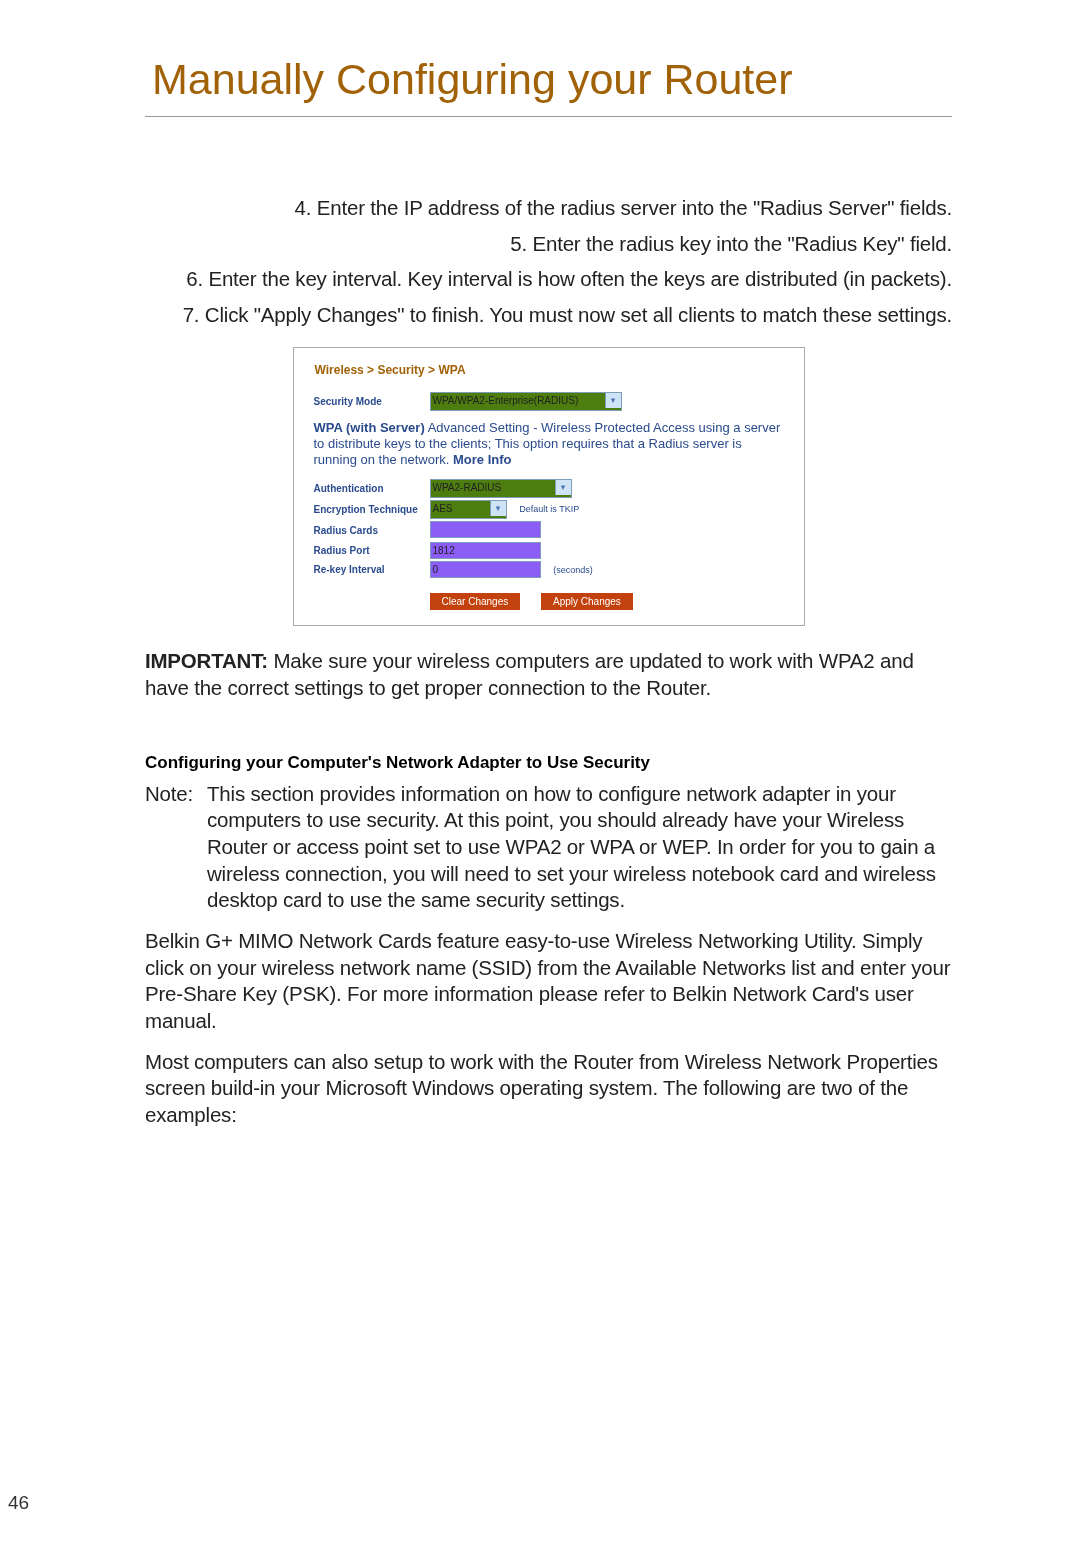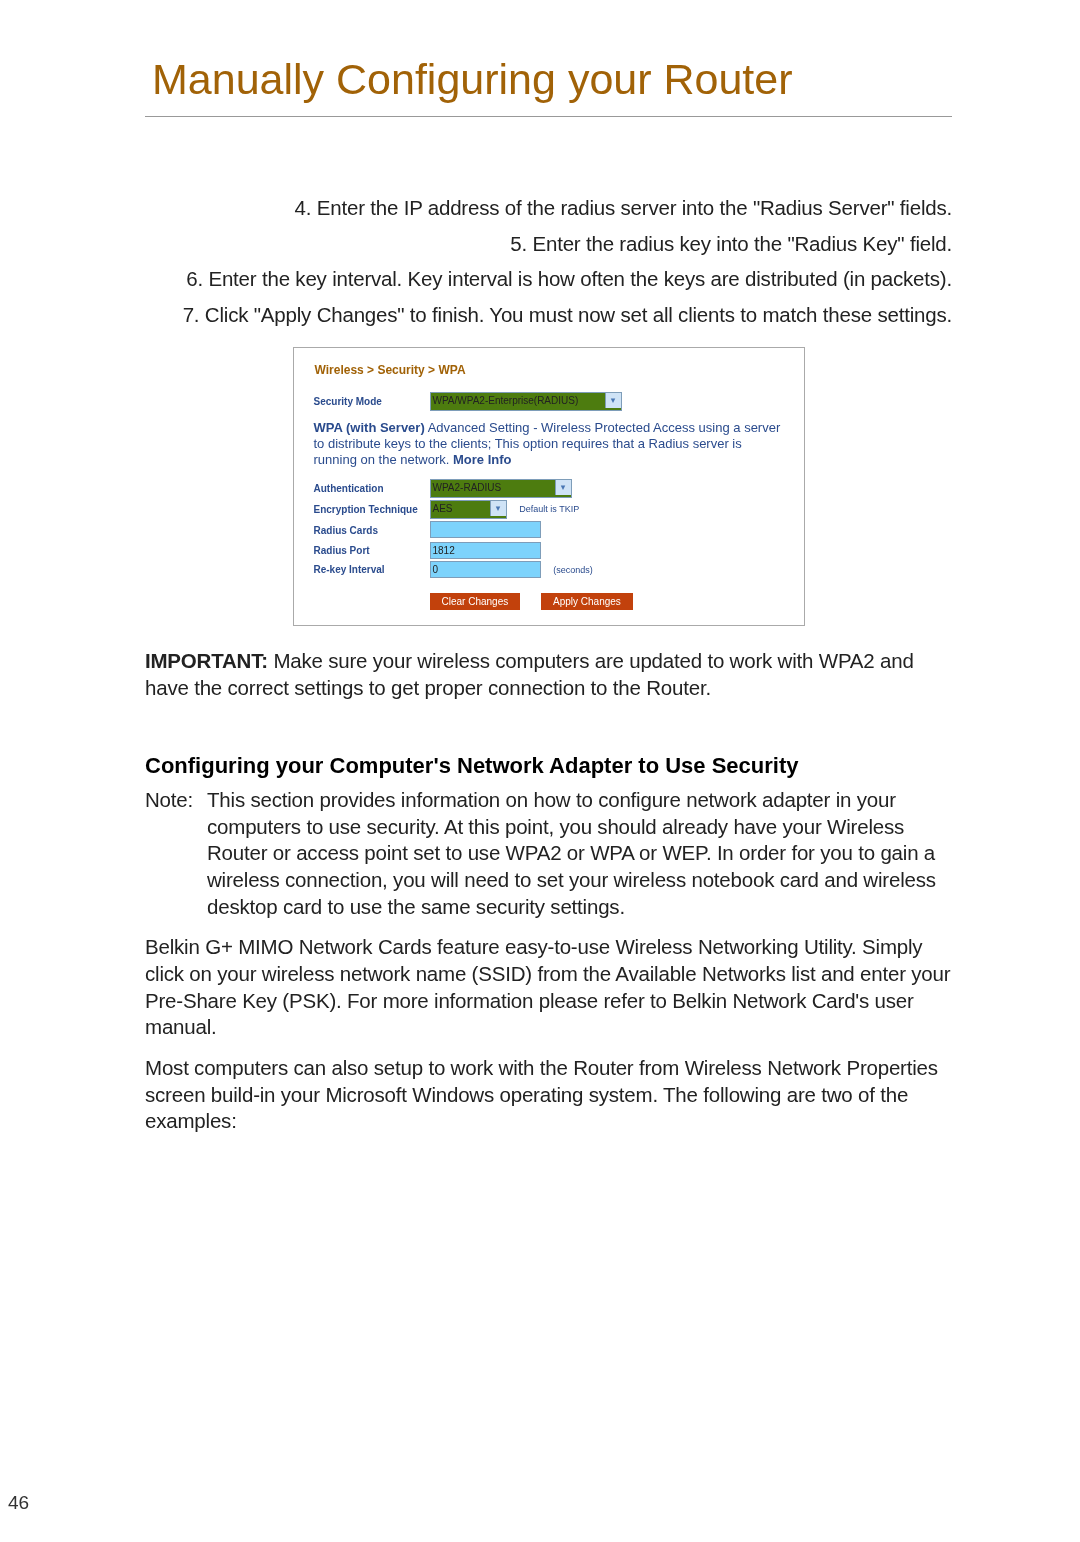--- a/index.html
+++ b/index.html
@@ -92,21 +92,21 @@
     color: #4a77b4;
     text-align: center;
     font-size: 9px;
     line-height: 15px;
   }
   .r-inp {
     font-size: 10px;
     border: 1px solid #7e9db9;
     height: 15px;
     padding: 0 2px;
-    background: #7dd3fc;
+    background: #8b5cf6;
     display: inline-block;
     line-height: 15px;
     width: 105px;
   }
   .r-note {
     color: #2a4b8d;
     font-size: 13px;
     padding: 8px 0 10px 0;
     line-height: 1.25;
   }
@@ -124,21 +124,21 @@
   .r-btnrow { padding-top: 14px; }
 
   p.body {
     font-size: 20.5px;
     line-height: 1.3;
     margin: 0 0 14px 0;
     letter-spacing: -0.2px;
   }
   h2.subhead {
     font-family: "Trebuchet MS", Arial, sans-serif;
-    font-size: 22px;
+    font-size: 17px;
     font-weight: bold;
     color: #000;
     margin: 50px 0 8px 0;
     line-height: 1.25;
   }
   .note-block {
     font-size: 20.5px;
     line-height: 1.3;
     margin: 0 0 14px 0;
     letter-spacing: -0.2px;

